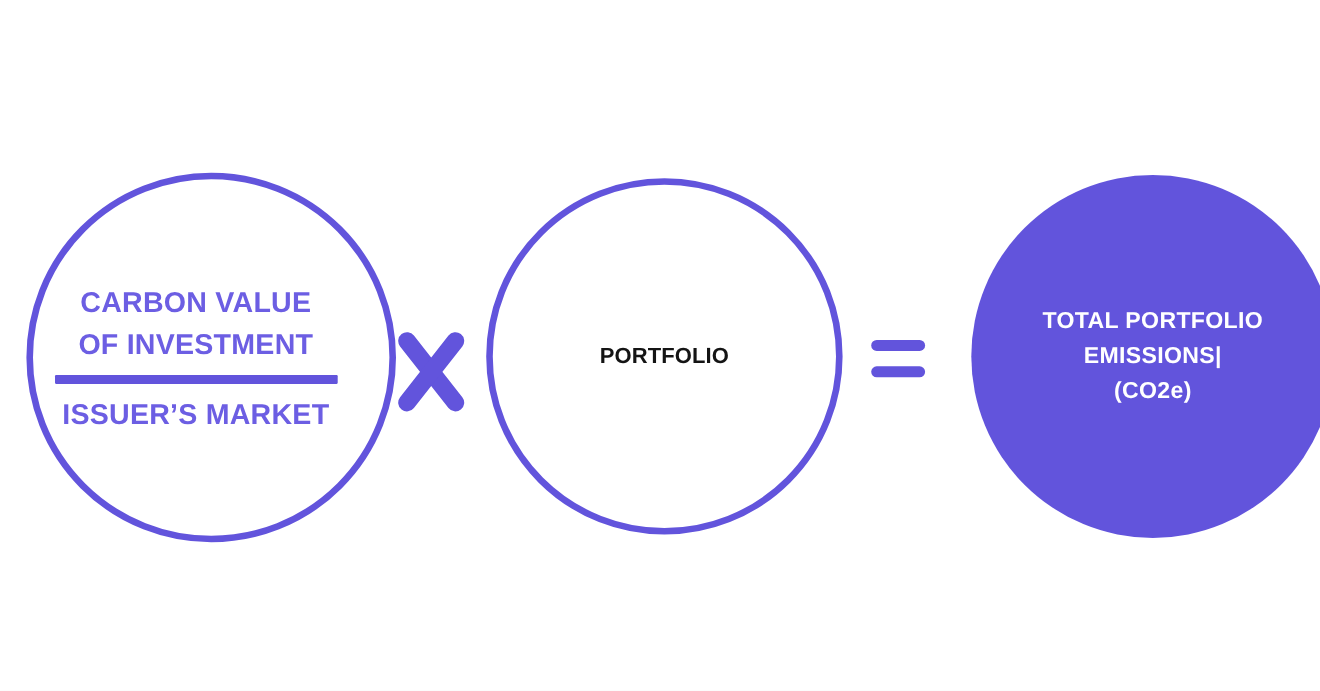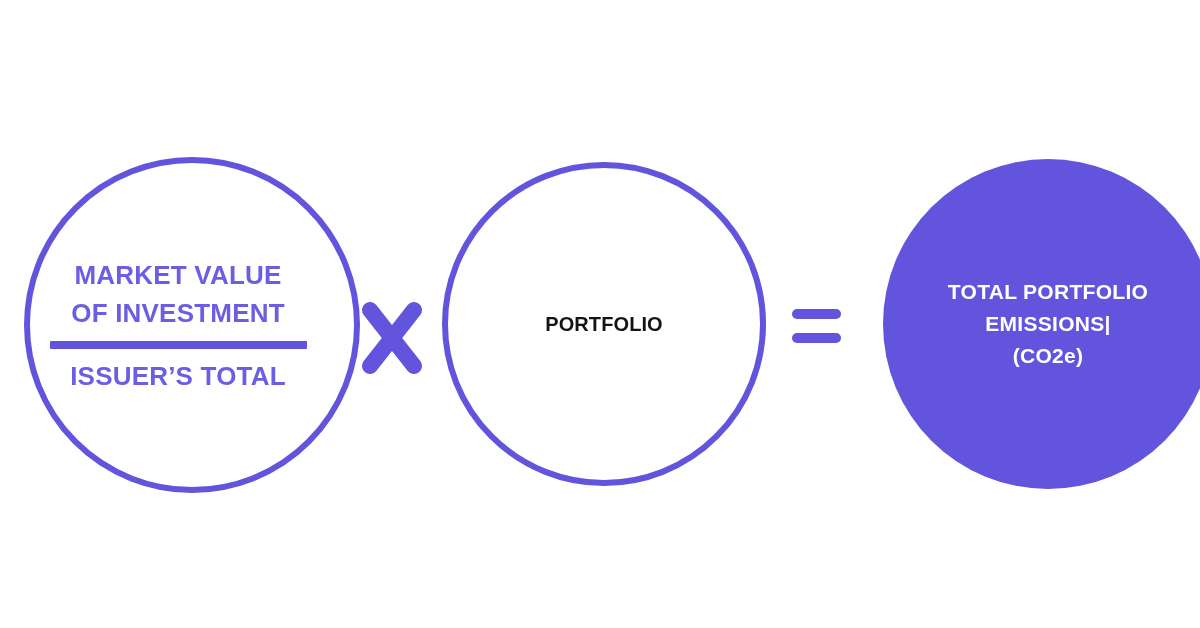--- a/index.html
+++ b/index.html
@@ -103,24 +103,24 @@
     background:var(--accent);
   }
 </style>
 </head>
 <body>
 
 <div class="canvas">
 
   <div class="circle circle-fraction">
     <div class="stack stack-fraction">
-      <div class="frac-line">MARKET VALUE</div>
+      <div class="frac-line">CARBON VALUE</div>
       <div class="frac-line">OF INVESTMENT</div>
       <div class="frac-bar"></div>
-      <div class="frac-line">ISSUER’S TOTAL</div>
+      <div class="frac-line">ISSUER’S MARKET</div>
     </div>
   </div>
 
   <svg class="op-multiply" viewBox="0 0 64 78" xmlns="http://www.w3.org/2000/svg" aria-hidden="true">
     <line x1="10" y1="11" x2="54" y2="67" stroke="currentColor" stroke-width="16" stroke-linecap="round"></line>
     <line x1="54" y1="11" x2="10" y2="67" stroke="currentColor" stroke-width="16" stroke-linecap="round"></line>
   </svg>
 
   <div class="circle circle-scope">
     <div class="stack">

